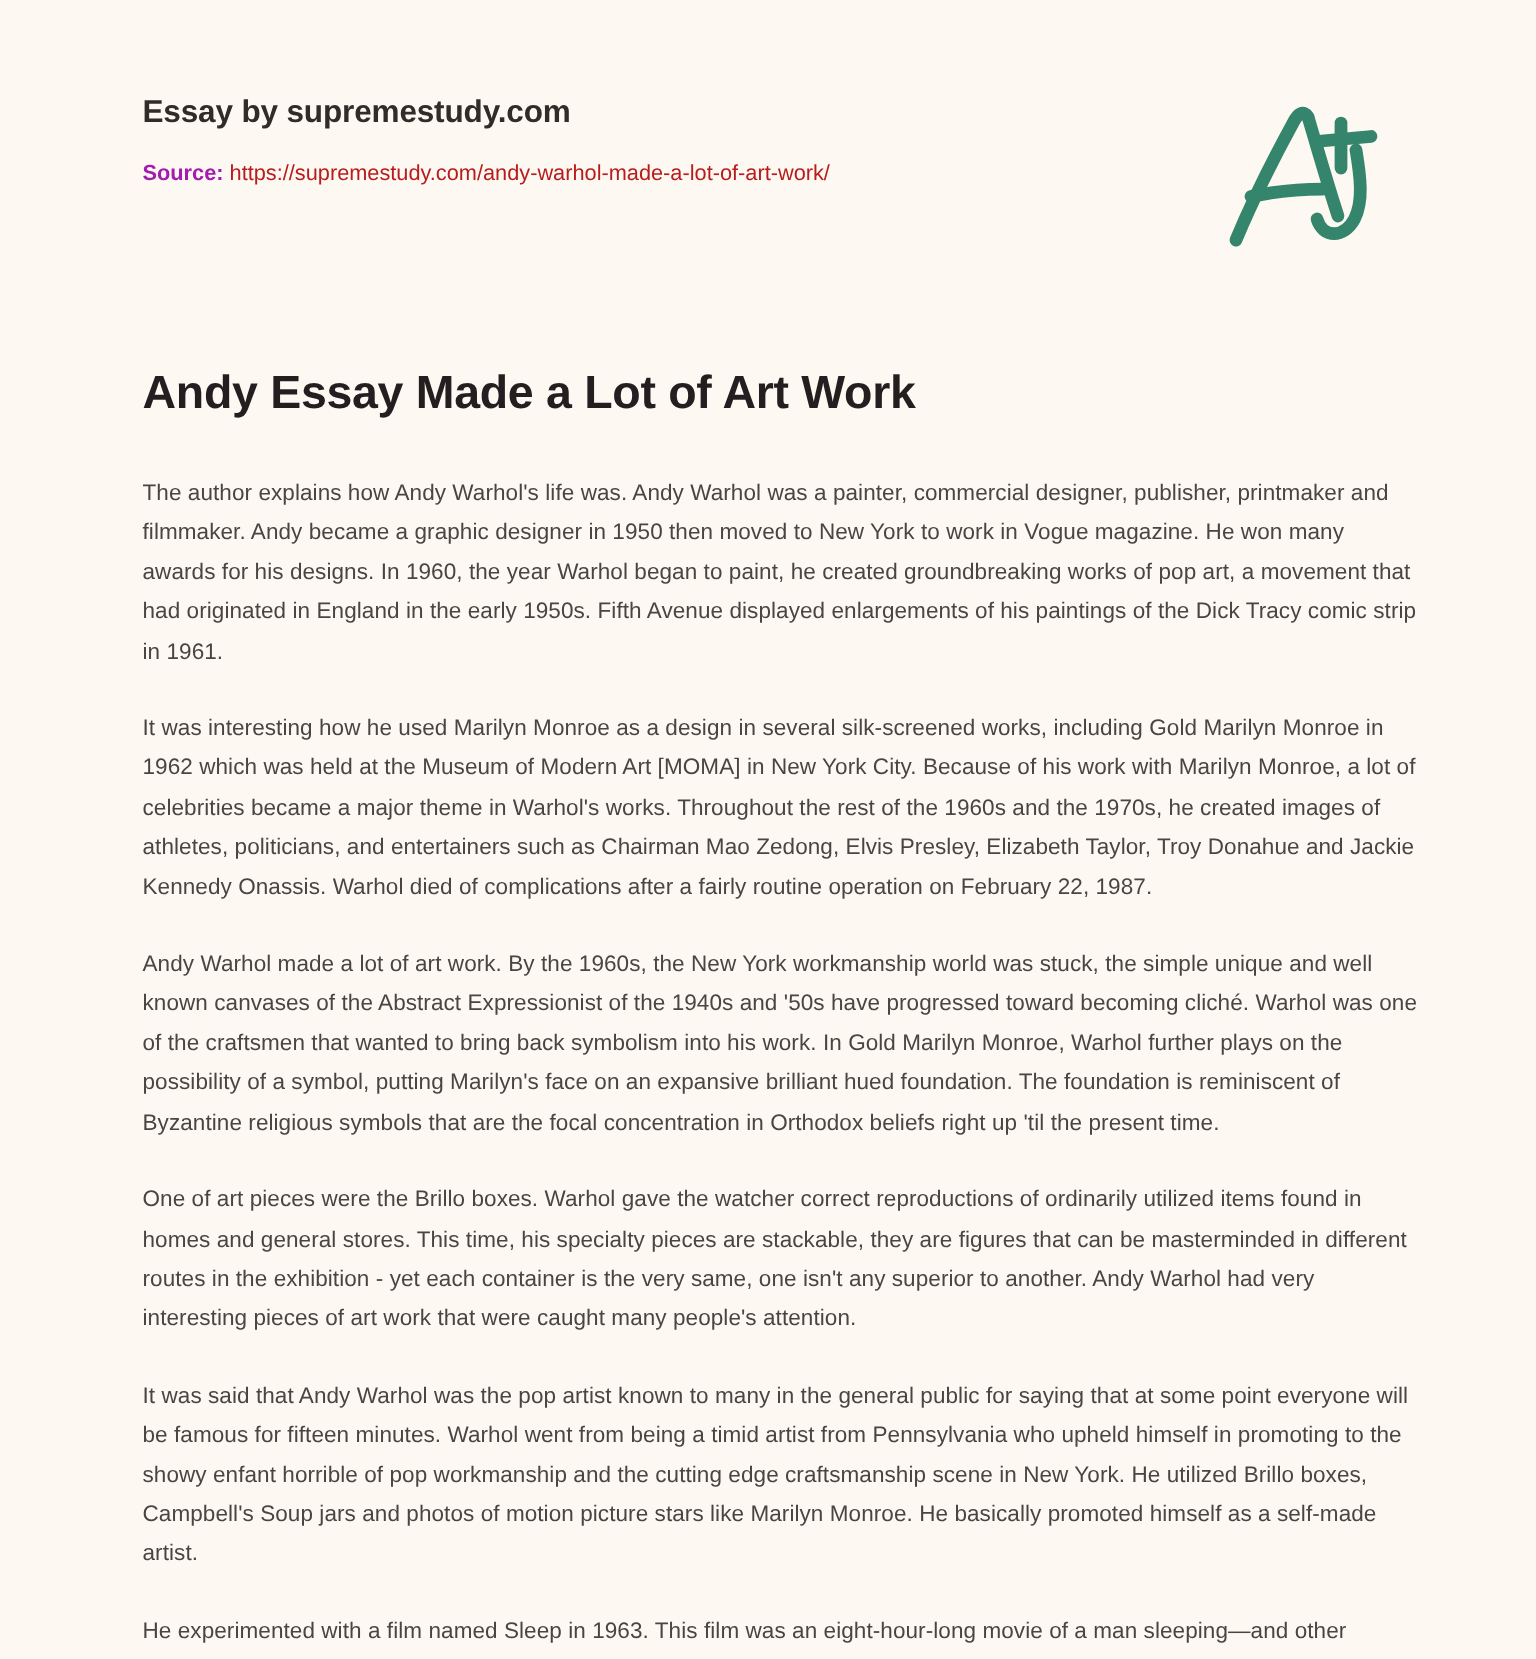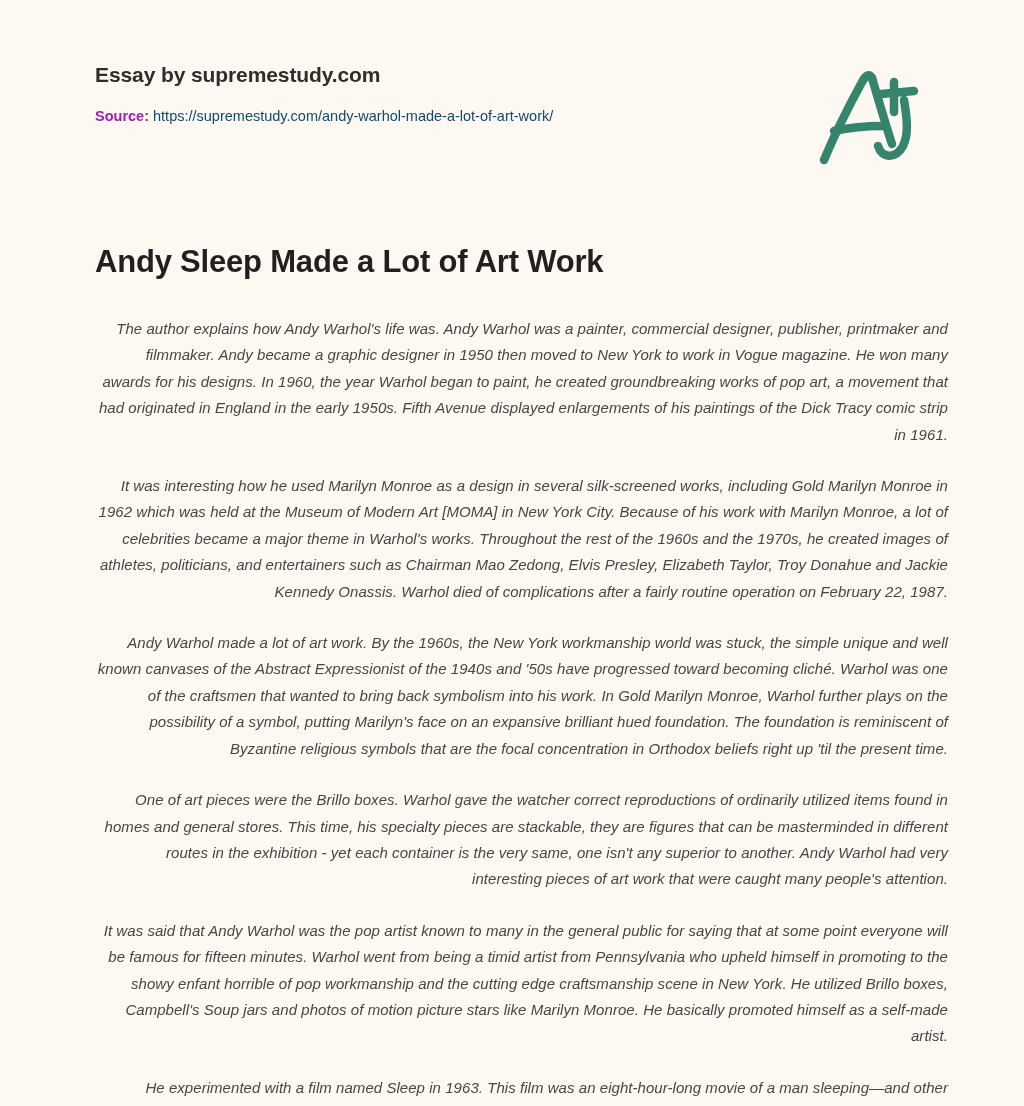--- a/index.html
+++ b/index.html
@@ -46,21 +46,21 @@
     font-size: 14.5px;
     line-height: 1.3;
     color: #8d8782;
     white-space: nowrap;
   }
   .source-label {
     color: #a21caf;
     font-weight: bold;
   }
   .source-url {
-    color: #0c4a6e;
+    color: #b91c1c;
     text-decoration: none;
     text-align: center;
   }
 
   
   .logo {
     position: absolute;
     left: 812px;
     top: 60px;
     width: 130px;
@@ -91,23 +91,22 @@
     position: absolute;
     left: 95px;
     top: 316px;
     width: 853px;
   }
   .body-copy p {
     margin: 0 0 25px 0;
     font-size: 15px;
     line-height: 26.4px;
     color: #4a4542;
-    text-align: right;
+    text-align: left;
     letter-spacing: 0.05px;
-    font-style: italic;
   }
   .body-copy p:last-child {
     margin-bottom: 0;
   }
 </style>
 </head>
 <body>
 
 <div class="page">
 
@@ -131,21 +130,21 @@
 
         <path d="M92 40 C 95 58, 97 74, 91 86 C 84 99, 70 99, 66 86"></path>
 
         <path d="M82 22 L 82 52"></path>
 
         <path d="M69 34 L 102 31"></path>
       </g>
     </svg>
   </div>
 
-  <h1 class="doc-title">Andy Sleep Made a Lot of Art Work</h1>
+  <h1 class="doc-title">Andy Essay Made a Lot of Art Work</h1>
 
   <div class="body-copy">
     <p>The author explains how Andy Warhol's life was. Andy Warhol was a painter, commercial designer, publisher, printmaker and filmmaker. Andy became a graphic designer in 1950 then moved to New York to work in Vogue magazine. He won many awards for his designs. In 1960, the year Warhol began to paint, he created groundbreaking works of pop art, a movement that had originated in England in the early 1950s. Fifth Avenue displayed enlargements of his paintings of the Dick Tracy comic strip in 1961.</p>
     <p>It was interesting how he used Marilyn Monroe as a design in several silk-screened works, including Gold Marilyn Monroe in 1962 which was held at the Museum of Modern Art [MOMA] in New York City. Because of his work with Marilyn Monroe, a lot of celebrities became a major theme in Warhol's works. Throughout the rest of the 1960s and the 1970s, he created images of athletes, politicians, and entertainers such as Chairman Mao Zedong, Elvis Presley, Elizabeth Taylor, Troy Donahue and Jackie Kennedy Onassis. Warhol died of complications after a fairly routine operation on February 22, 1987.</p>
     <p>Andy Warhol made a lot of art work. By the 1960s, the New York workmanship world was stuck, the simple unique and well known canvases of the Abstract Expressionist of the 1940s and '50s have progressed toward becoming cliché. Warhol was one of the craftsmen that wanted to bring back symbolism into his work. In Gold Marilyn Monroe, Warhol further plays on the possibility of a symbol, putting Marilyn's face on an expansive brilliant hued foundation. The foundation is reminiscent of Byzantine religious symbols that are the focal concentration in Orthodox beliefs right up 'til the present time.</p>
     <p>One of art pieces were the Brillo boxes. Warhol gave the watcher correct reproductions of ordinarily utilized items found in homes and general stores. This time, his specialty pieces are stackable, they are figures that can be masterminded in different routes in the exhibition - yet each container is the very same, one isn't any superior to another. Andy Warhol had very interesting pieces of art work that were caught many people's attention.</p>
     <p>It was said that Andy Warhol was the pop artist known to many in the general public for saying that at some point everyone will be famous for fifteen minutes. Warhol went from being a timid artist from Pennsylvania who upheld himself in promoting to the showy enfant horrible of pop workmanship and the cutting edge craftsmanship scene in New York. He utilized Brillo boxes, Campbell's Soup jars and photos of motion picture stars like Marilyn Monroe. He basically promoted himself as a self-made artist.</p>
     <p>He experimented with a film named Sleep in 1963. This film was an eight-hour-long movie of a man sleeping—and other creations. He also became the manager of the rock group the Velvet Underground, which was disliked at the time yet demonstrated exceptionally persuasive in the next decades. Warhol's work has a</p>
   </div>
 

